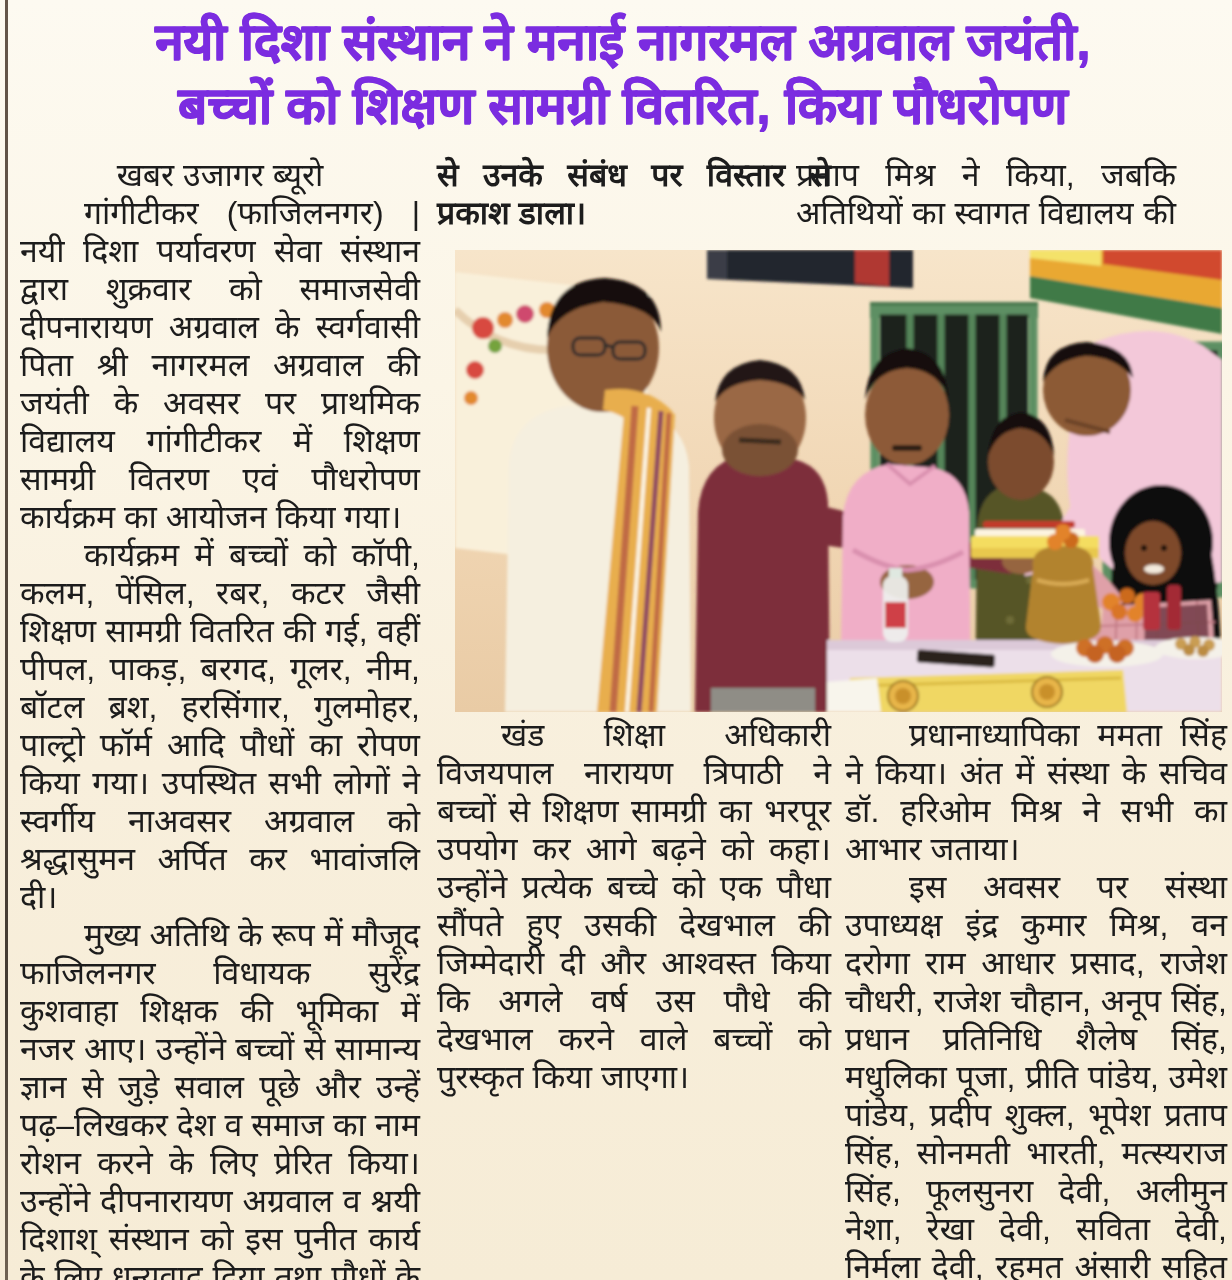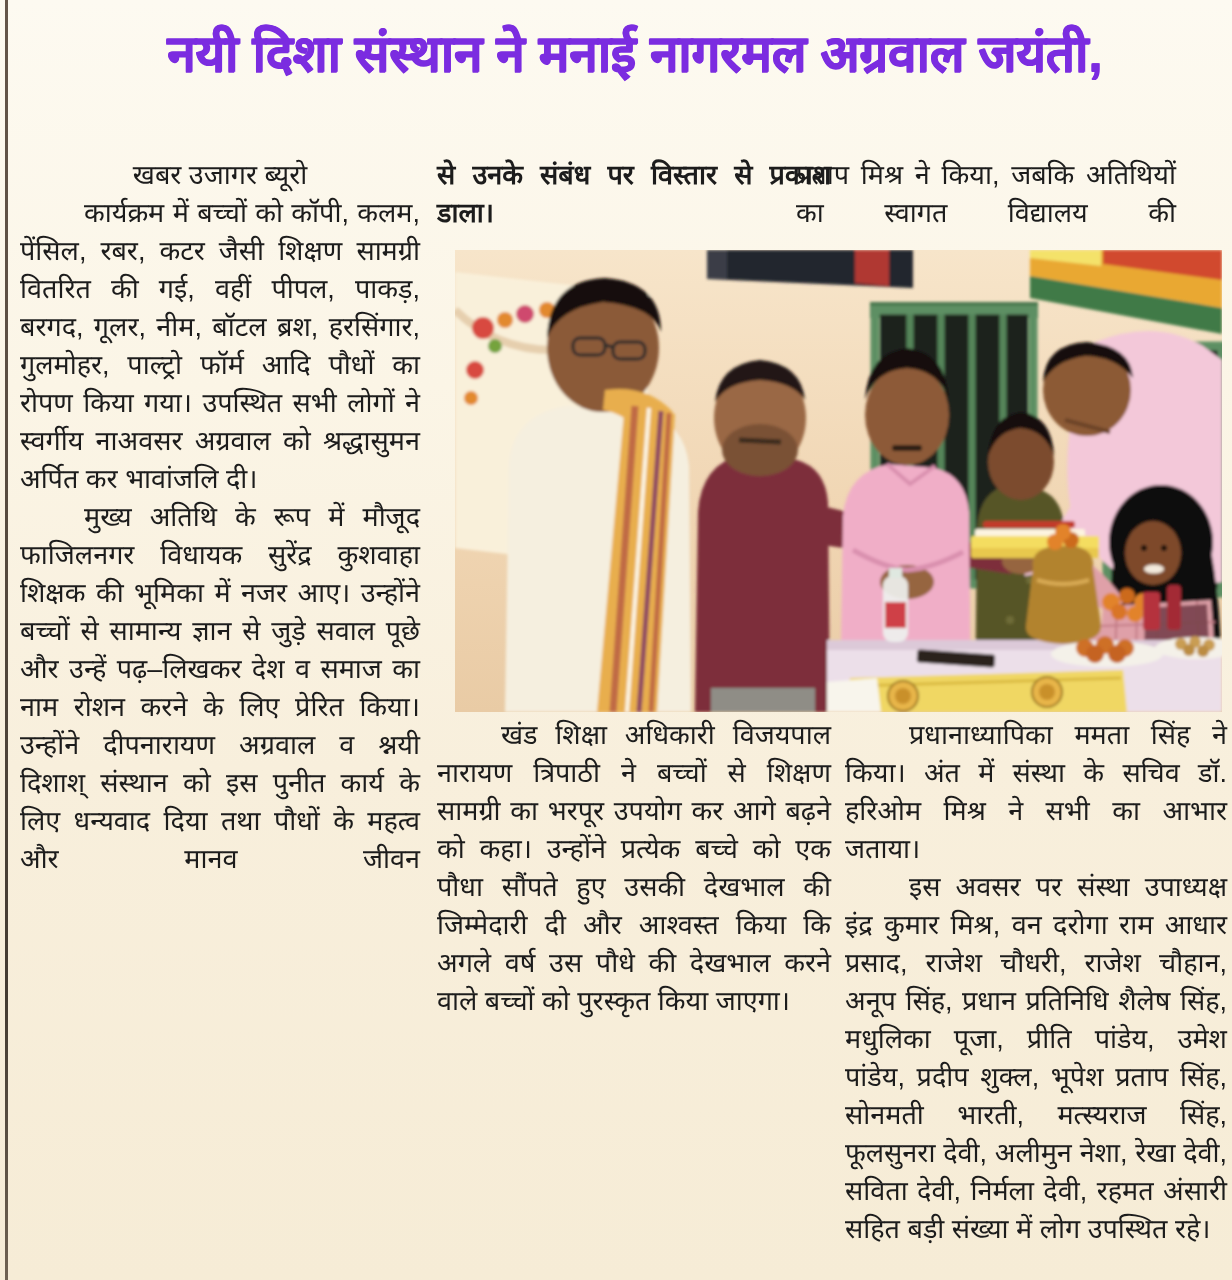--- a/index.html
+++ b/index.html
@@ -10,28 +10,28 @@
     color:#1c1c1c;
   }
   .page{position:absolute;inset:0;}
   .left-edge{
     position:absolute;left:5px;top:0;width:3px;height:1280px;
     background:linear-gradient(180deg,#4a392c 0%,#3a2d22 40%,#241b13 78%,#57493a 100%);
     opacity:.85;
   }
   .headline{
     position:absolute;left:30px;top:10px;width:1185px;height:150px;
-    margin:12px;text-align:center;
+    margin:0;text-align:center;
     font-size:51px;line-height:64px;font-weight:bold;
     color:var(--headline-color,#7b2ce0);
     text-shadow:1px 0 0 currentColor, 0 1px 0 currentColor;
     letter-spacing:0px;
   }
   .col p{margin:0;text-align:justify;text-indent:64px;}
-  .col{position:absolute;font-size:27px;line-height:38px;}
+  .col{position:absolute;font-size:32px;line-height:38px;}
   .col .byline{text-align:center;text-indent:0;}
   .col .flow-out{text-align-last:justify;}
   .col1{left:20px;top:156px;width:400px;height:1124px;}
   .col2top{left:437px;top:156px;width:394px;height:90px;}
   .col2top p{text-indent:0;font-weight:bold;}
   .col3top{left:796px;top:156px;width:380px;height:90px;}
   .col3top p{text-indent:0;text-align-last:justify;}
   .col2bot{left:437px;top:716px;width:394px;height:564px;}
   .col3bot{left:845px;top:716px;width:382px;height:564px;}
   .photo{
@@ -41,24 +41,26 @@
   .photo svg{display:block;width:100%;height:100%;}
 </style>
 </head>
 <body>
 
 <div class="page">
   <div class="left-edge"></div>
 
   <h1 class="headline">
     <span>नयी दिशा संस्थान ने मनाई नागरमल अग्रवाल जयंती,</span><br>
+    <span>बच्चों को शिक्षण सामग्री वितरित, किया पौधरोपण</span>
   </h1>
 
   <div class="col col1">
     <p class="byline">खबर उजागर ब्यूरो</p>
+    <p>गांगीटीकर (फाजिलनगर) |नयी दिशा पर्यावरण सेवा संस्थान द्वारा शुक्रवार को समाजसेवी दीपनारायण अग्रवाल के स्वर्गवासी पिता श्री नागरमल अग्रवाल की जयंती के अवसर पर प्राथमिक विद्यालय गांगीटीकर में शिक्षण सामग्री वितरण एवं पौधरोपण कार्यक्रम का आयोजन किया गया।</p>
     <p>कार्यक्रम में बच्चों को कॉपी, कलम, पेंसिल, रबर, कटर जैसी शिक्षण सामग्री वितरित की गई, वहीं पीपल, पाकड़, बरगद, गूलर, नीम, बॉटल ब्रश, हरसिंगार, गुलमोहर, पाल्ट्रो फॉर्म आदि पौधों का रोपण किया गया। उपस्थित सभी लोगों ने स्वर्गीय नाअवसर अग्रवाल को श्रद्धासुमन अर्पित कर भावांजलि दी।</p>
     <p class="flow-out">मुख्य अतिथि के रूप में मौजूद फाजिलनगर विधायक सुरेंद्र कुशवाहा शिक्षक की भूमिका में नजर आए। उन्होंने बच्चों से सामान्य ज्ञान से जुड़े सवाल पूछे और उन्हें पढ़–लिखकर देश व समाज का नाम रोशन करने के लिए प्रेरित किया। उन्होंने दीपनारायण अग्रवाल व श्नयी दिशाश् संस्थान को इस पुनीत कार्य के लिए धन्यवाद दिया तथा पौधों के महत्व और मानव जीवन</p>
   </div>
 
   <div class="col col2top">
     <p>से उनके संबंध पर विस्तार से प्रकाश डाला।</p>
   </div>
 
   <div class="col col3top">
     <p>प्रताप मिश्र ने किया, जबकि अतिथियों का स्वागत विद्यालय की</p>

